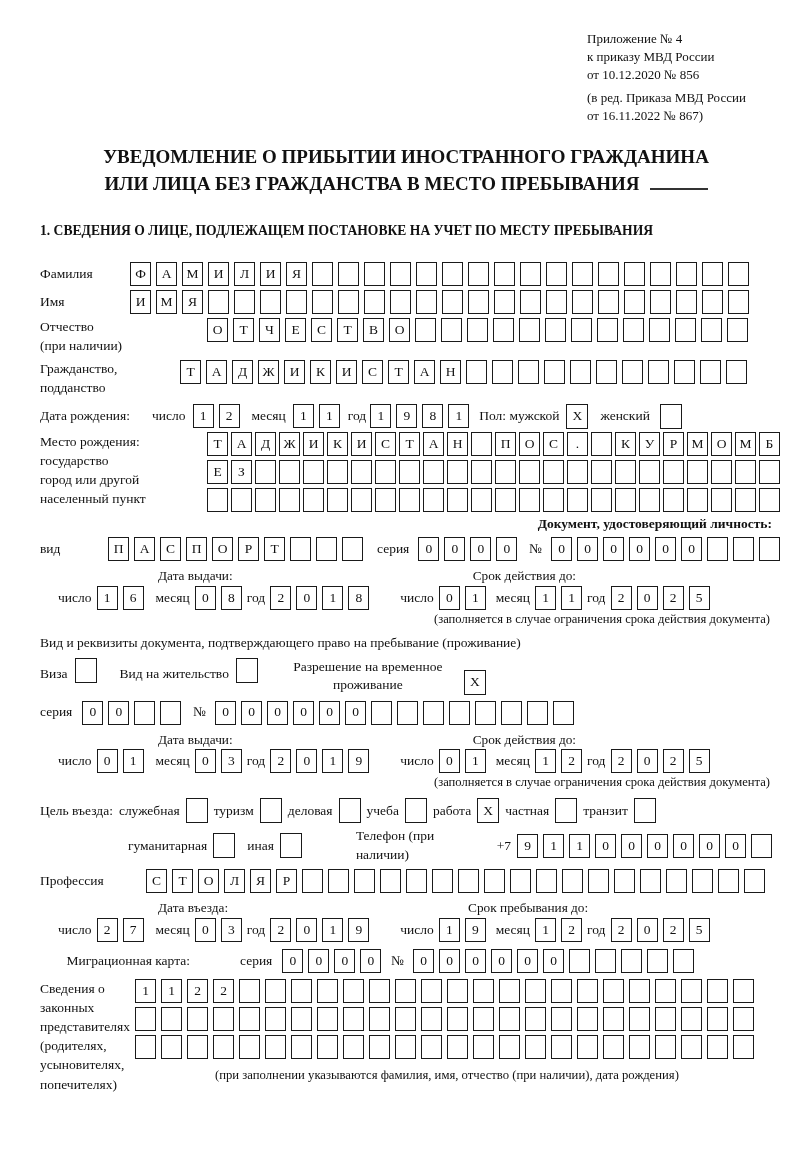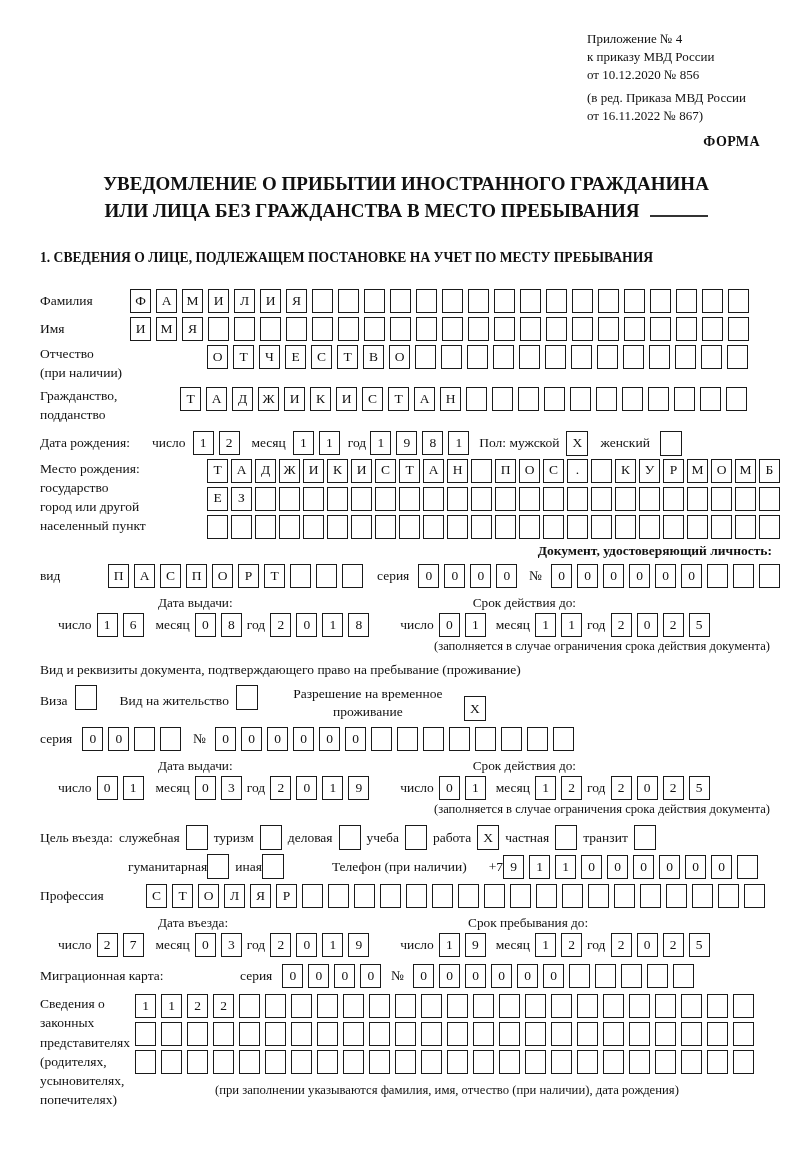--- a/index.html
+++ b/index.html
@@ -17,21 +17,21 @@
   .row{display:flex;align-items:center;margin-top:4px;}
   .row.start{align-items:flex-start;}
   .lbl{flex:none;}
   .lbl2{flex:none;line-height:1.4;}
   .cells{display:flex;gap:5px;flex:none;}
   .cells.tight{gap:3px;}
   .cell{flex:none;width:21px;height:24px;box-sizing:border-box;border:1.5px solid #1a1a1a;
         display:flex;align-items:center;justify-content:center;font-size:13.5px;background:#fff;}
   .cb{flex:none;width:22px;height:25px;box-sizing:border-box;border:1.5px solid #1a1a1a;
       display:flex;align-items:center;justify-content:center;font-size:13.5px;background:#fff;}
-  .mt6{margin-top:6px;} .mt3{margin-top:3px;} .mt7{margin-top:7px;} .mt8{margin-top:8px;} .mt22{margin-top:22px;}
+  .mt6{margin-top:6px;} .mt3{margin-top:3px;} .mt7{margin-top:7px;text-align:right;} .mt8{margin-top:8px;} .mt22{margin-top:22px;}
   .dg-head{display:flex;margin-top:6px;font-size:13.3px;}
   .dg-h1{margin-left:118px;} .dg-h2{margin-left:240px;}
   .dg-row{display:flex;align-items:center;margin-top:1px;}
   .dg-row .t{margin:0 5px;flex:none;}
   .dg-spacer{width:26px;flex:none;}
   .note{text-align:right;font-size:12.6px;margin-top:1px;margin-right:2px;}
   .opts{display:flex;align-items:flex-start;margin-top:6px;gap:15px;}
   .opt{display:flex;align-items:flex-end;gap:7px;}
   .optlbl{text-align:center;line-height:1.35;}
   .w178{width:178px;flex:none;}
@@ -46,21 +46,20 @@
 <div class="page">
 
   <div class="hdr">
     <div>Приложение № 4</div>
     <div>к приказу МВД России</div>
     <div>от 10.12.2020 № 856</div>
     <div class="hdr-gap"></div>
     <div>(в ред. Приказа МВД России</div>
     <div>от 16.11.2022 № 867)</div>
   </div>
-  <div class="forma">ФОРМА</div>
 
   <div class="title">
     <div>УВЕДОМЛЕНИЕ О ПРИБЫТИИ ИНОСТРАННОГО ГРАЖДАНИНА</div>
     <div><span>ИЛИ ЛИЦА БЕЗ ГРАЖДАНСТВА В МЕСТО ПРЕБЫВАНИЯ</span><span class="blank"></span></div>
   </div>
 
   <div class="sec">1. СВЕДЕНИЯ О ЛИЦЕ, ПОДЛЕЖАЩЕМ ПОСТАНОВКЕ НА УЧЕТ ПО МЕСТУ ПРЕБЫВАНИЯ</div>
 
   <div class="row mt22">
     <span class="lbl" style="width:90px">Фамилия</span>
@@ -471,21 +470,21 @@
     <span class="cb"></span>
     <span>учеба</span>
     <span class="cb"></span>
     <span>работа</span>
     <span class="cb">X</span>
     <span>частная</span>
     <span class="cb"></span>
     <span>транзит</span>
     <span class="cb"></span>
   </div>
-  <div class="row" style="">
+  <div class="row" style="gap:6px">
     <span style="margin-left:88px">гуманитарная</span>
     <span class="cb"></span>
     <span style="margin-left:6px">иная</span>
     <span class="cb"></span>
     <span style="margin-left:48px">Телефон (при наличии)</span>
     <span style="margin-left:22px">+7</span>
     <span class="cells">
         <span class="cell">9</span>
         <span class="cell">1</span>
         <span class="cell">1</span>

